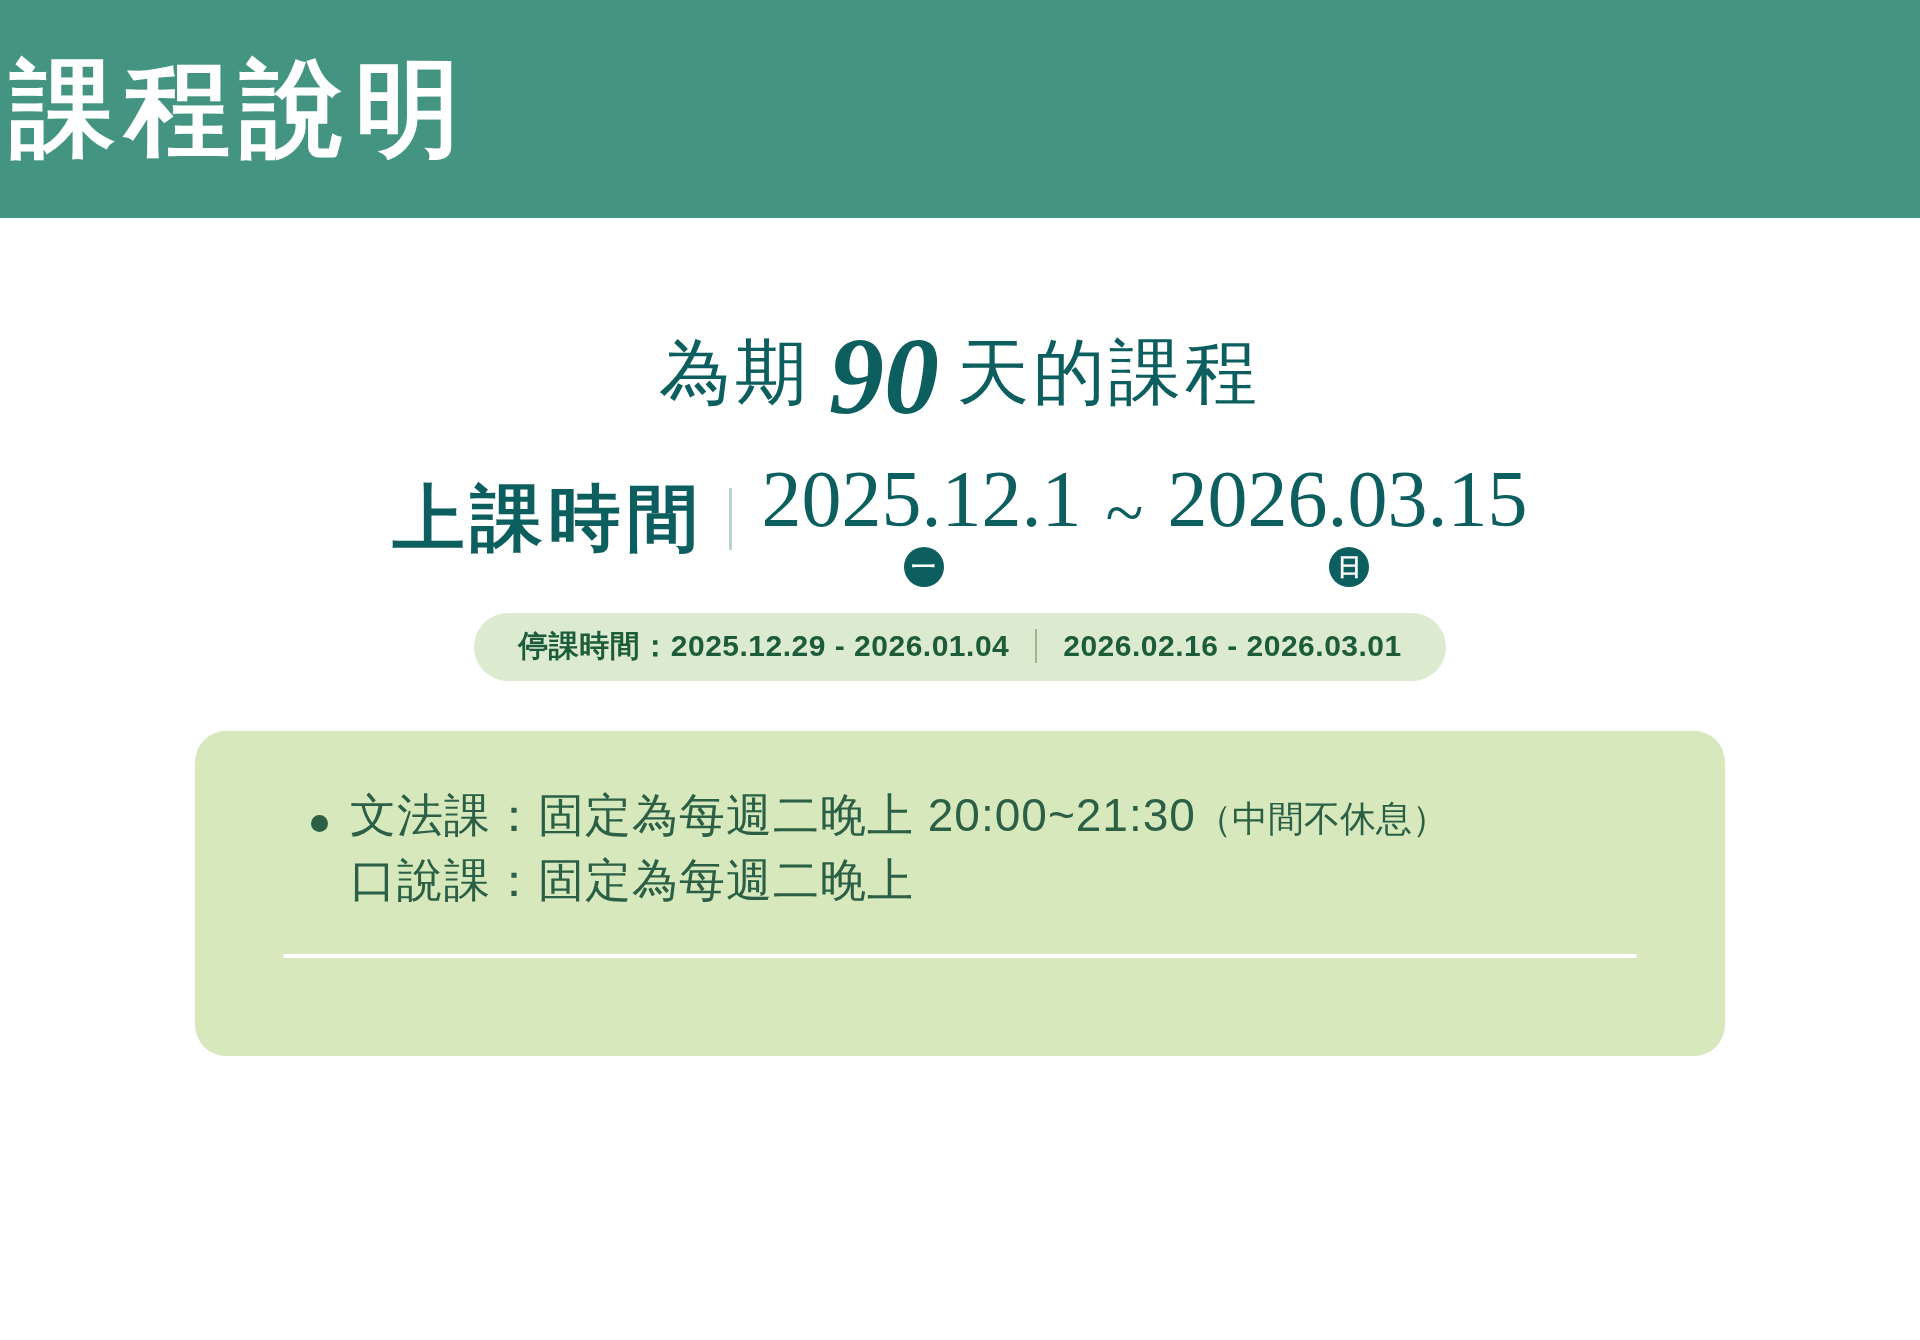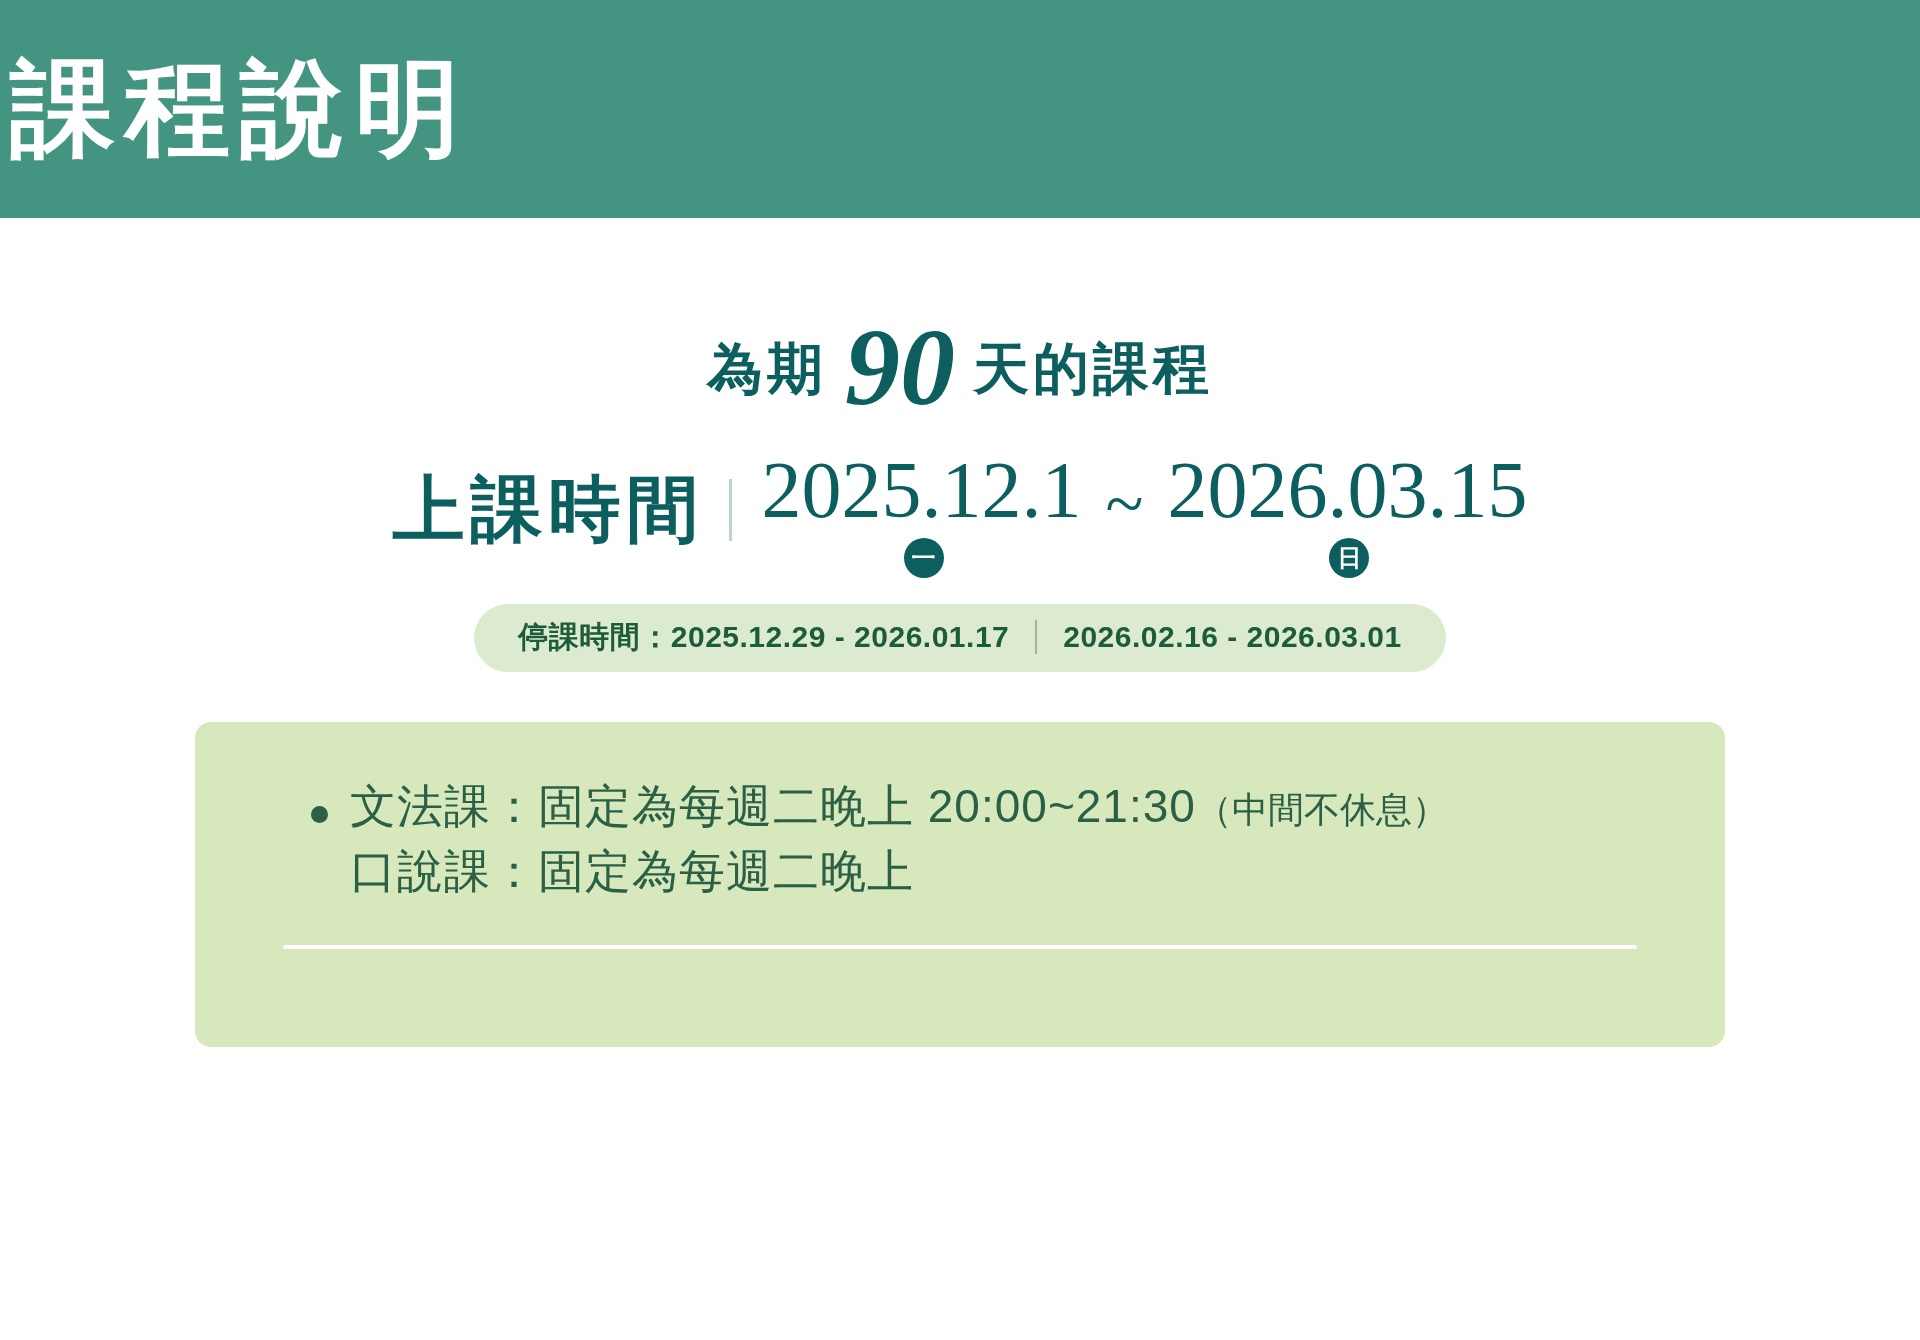--- a/index.html
+++ b/index.html
@@ -49,22 +49,22 @@
   .duration-row {
     margin-top: 78px;
     display: flex;
     align-items: baseline;
     justify-content: center;
     color: #0d5e5e;
     font-family: "Liberation Serif", "DejaVu Serif", serif;
     white-space: nowrap;
   }
   .duration-text {
-    font-size: 56px;
-    font-weight: 700;
+    font-size: 72px;
+    font-weight: 400;
     letter-spacing: 4px;
     line-height: 1;
     margin-top: 41px;
   }
   .duration-number {
     font-size: 110px;
     font-weight: 700;
     font-style: italic;
     line-height: 1;
     padding: 0 18px;
@@ -160,21 +160,21 @@
     background: #9cb98c;
     margin: 0 26px;
     flex: none;
   }
 
   
   .info-card {
     margin: 50px auto 0 auto;
     width: 1530px;
     background: #d6e8bc;
-    border-radius: 16px;
+    border-radius: 31px;
     padding: 52px 60px 58px 60px;
     box-sizing: border-box;
   }
   .bullet-group {
     display: flex;
     align-items: flex-start;
     color: #2b6046;
   }
   .bullet-dot {
     flex: none;
@@ -234,21 +234,21 @@
       <span class="date-part">
         <span>2026.03.15</span>
         <span class="day-badge">日</span>
       </span>
     </span>
   </div>
 
   <div class="break-pill-wrap">
     <div class="break-pill">
       <span>停課時間：</span>
-      <span>2025.12.29 - 2026.01.17</span>
+      <span>2025.12.29 - 2026.01.04</span>
       <span class="pill-sep"></span>
       <span>2026.02.16 - 2026.03.01</span>
     </div>
   </div>
 
   <div class="info-card">
 
     <div class="bullet-group">
       <span class="bullet-dot"></span>
       <div class="bullet-body">

